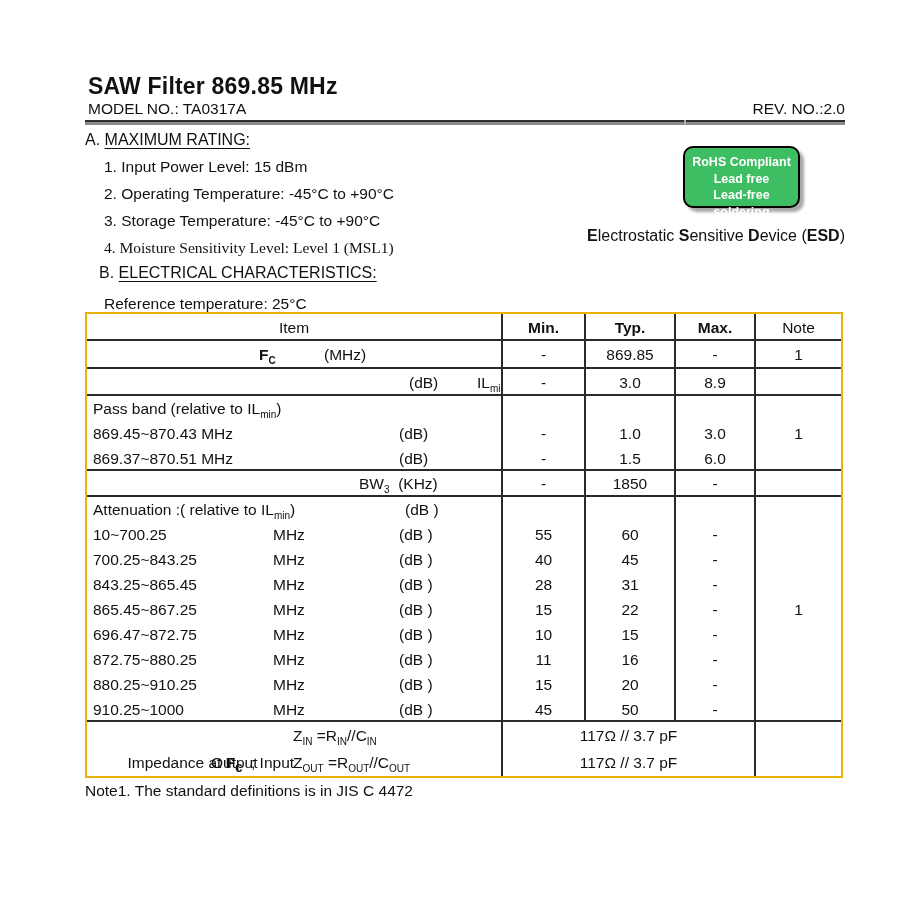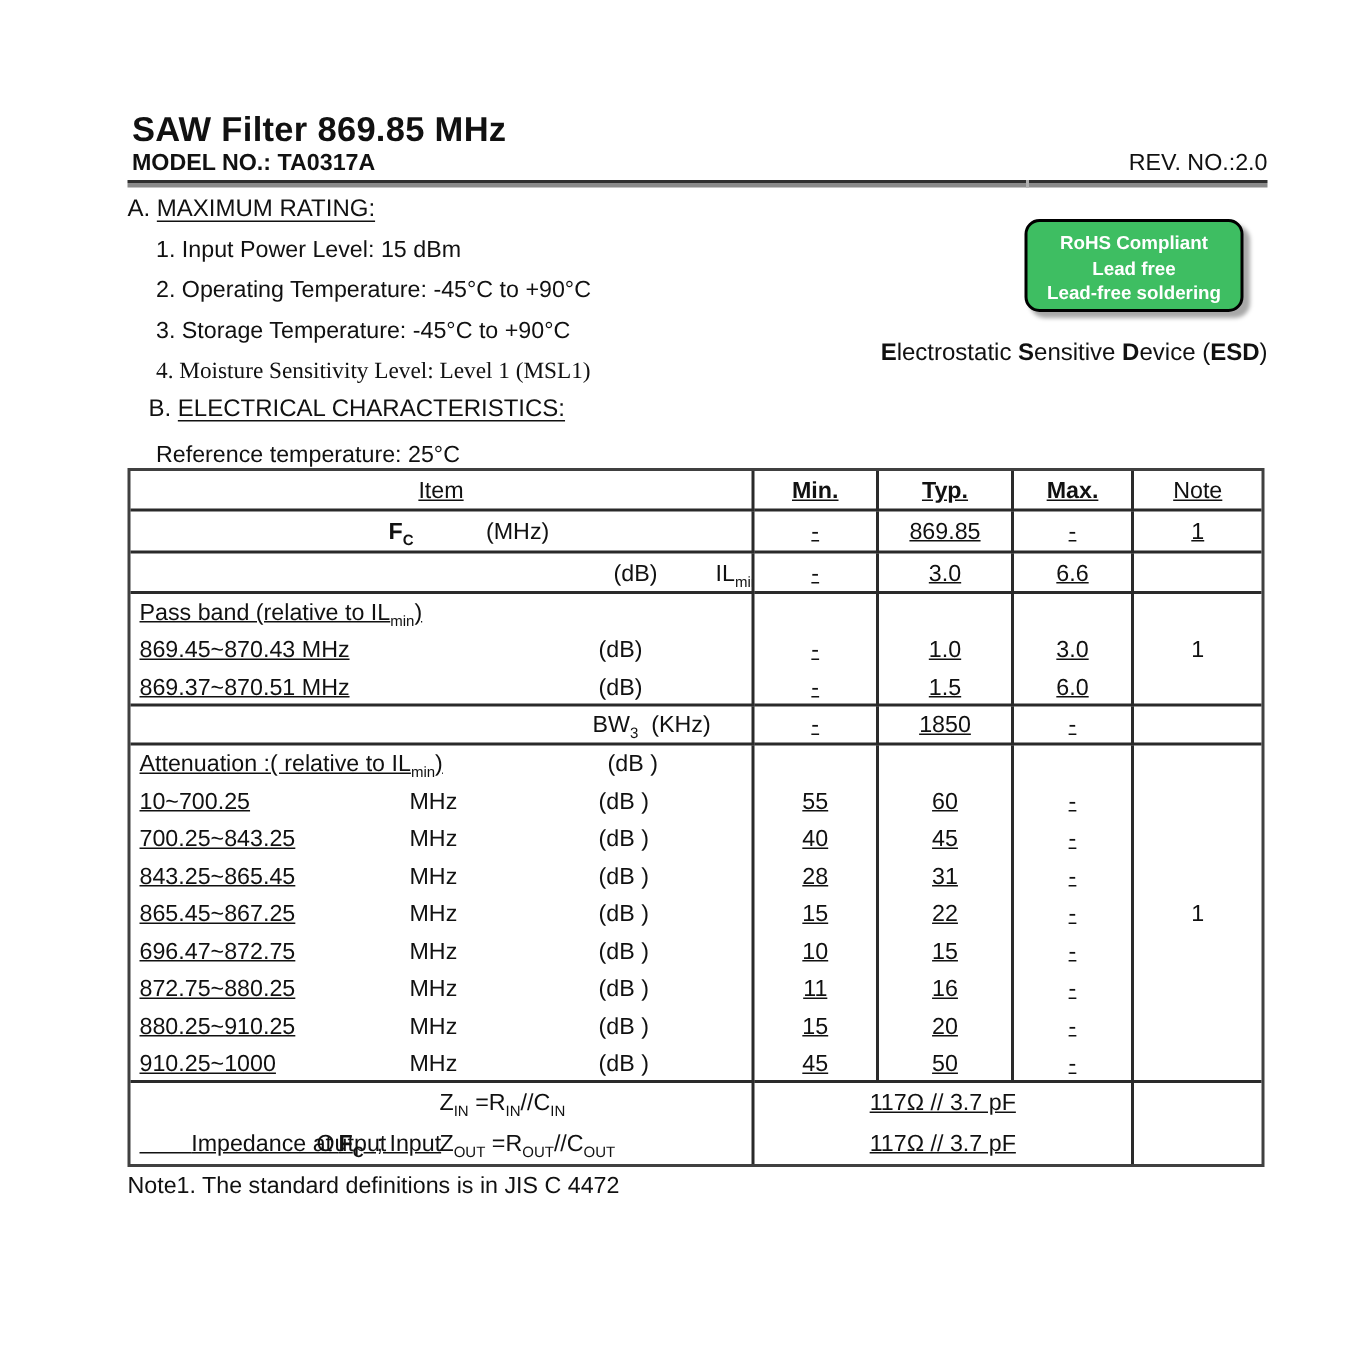--- a/index.html
+++ b/index.html
@@ -2,60 +2,60 @@
 <html><head>
 <meta charset="utf-8">
 <style>
   * { margin:0; padding:0; box-sizing:border-box; }
   html,body { width:900px; height:897px; background:#ffffff; }
   body { font-family:"Liberation Sans", sans-serif; color:#111; }
   .page { position:relative; width:900px; height:897px; background:#fff; overflow:hidden; }
 
   
   .title { position:absolute; left:88px; top:73px; font-size:23px; font-weight:bold; letter-spacing:.2px; }
-  .model { position:absolute; left:88px; top:100px; font-size:15.5px;font-weight:bold; }
+  .model { position:absolute; left:88px; top:100px; font-size:15.5px; }
   .rev   { position:absolute; right:55px; top:100px; font-size:15.5px; }
   .rule  { position:absolute; left:85px; top:120px; width:760px; height:5px;
            background:linear-gradient(#2f2f2f 0 2px, #8a8a8a 2px 100%); }
   .rule-seam { position:absolute; left:684px; top:120px; width:2px; height:5px; background:#aeaeae; }
 
   
   .secA { position:absolute; left:85px; top:131px; font-size:16px; }
   .uline { text-decoration:underline; text-underline-offset:3px; }
   .mr-item { position:absolute; left:104px; font-size:15.5px; }
   .mr0 { top:158px; } .mr1 { top:185px; } .mr2 { top:212px; } .mr3 { top:239px;font-family:Liberation Serif, serif; }
 
   
-  .badge { position:absolute; left:683px; top:146px; width:146px; height:62px;
+  .badge { position:absolute; left:683px; top:146px; width:117px; height:62px;
            background:#3ebe62; border:2px solid #000; border-radius:10px;
            box-shadow:4px 4px 3px #a8a8a8; text-align:center; padding-top:6px; }
   .badge div { color:#fff; font-weight:bold; font-size:12.5px; line-height:16.5px; }
 
   
   .esd { position:absolute; right:55px; top:227px; font-size:16px; white-space:pre; }
   .esd b { font-weight:bold; }
 
   
   .secB { position:absolute; left:85px; top:264px; font-size:16px;margin-left:14px; }
   .reftemp { position:absolute; left:104px; top:295px; font-size:15.5px; }
 
   
-  .tbl { position:absolute; left:85px; top:312px; border:2px solid #404040;
+  .tbl { position:absolute; left:85px; top:312px; border:2px solid #eab308;
          display:grid; font-size:15.5px;
          grid-template-columns:416px 83px 90px 80px 85px;
-         grid-template-rows:27px 28px 27px 75px 26px 225px 54px;text-decoration:underline; }
+         grid-template-rows:27px 28px 27px 75px 26px 225px 54px; }
   .cell { border-right:2px solid #2a2a2a; border-bottom:2px solid #2a2a2a; position:relative; overflow:hidden; }
   .lc { border-right:none; } .lr { border-bottom:none; }
   .hd { text-align:center; line-height:27px; font-weight:bold; }
   .hd-reg { font-weight:normal; }
   .cc { text-align:center; } .h27 { line-height:27px; } .h28 { line-height:28px; } .h26 { line-height:26px; }
   .ci { padding-left:12px; white-space:pre; }
   .ps { position:absolute; top:0; white-space:pre; }
   .l124{left:124px;} .l172{left:172px;} .l186{left:186px;} .l206{left:206px;} .l237{left:237px;}
-  .l272{left:272px;margin-left:36px;} .l312{left:312px;} .l318{left:318px;} .l322{left:322px;} .l390{left:390px;}
+  .l272{left:272px;} .l312{left:312px;} .l318{left:318px;} .l322{left:322px;} .l390{left:390px;}
   .ln  { position:relative; height:25px; line-height:25px; padding-left:6px; white-space:pre; }
   .ln .ps { line-height:25px; }
   .vpad { padding-top:25px; }
   .vln { height:25px; line-height:25px; text-align:center; }
   .lni { position:relative; height:27px; line-height:27px; padding-left:6px; white-space:pre; }
   .lni .ps { line-height:27px; }
   .vln27 { height:27px; line-height:27px; text-align:center; }
   .note-abs { position:absolute; left:0; width:100%; text-align:center; height:25px; line-height:25px; }
   .t25 { top:25px; } .t100 { top:100px; }
   sub { font-size:10px; line-height:0; }
@@ -110,21 +110,21 @@
     <div class="cell cc h28">-</div>
     <div class="cell cc h28 lc">1</div>
 
     <div class="cell ci h27">
       
       <span class="ps l322">(dB)</span>
       <span class="ps l390"><span>IL</span><sub>min</sub></span>
     </div>
     <div class="cell cc h27">-</div>
     <div class="cell cc h27">3.0</div>
-    <div class="cell cc h27">6.6</div>
+    <div class="cell cc h27">8.9</div>
     <div class="cell cc h27 lc"></div>
 
     <div class="cell">
       <div class="ln"><span>Pass band (relative to IL</span><sub>min</sub><span>)</span></div>
       <div class="ln"><span>869.45~870.43 MHz</span><span class="ps l312">(dB)</span></div>
       <div class="ln"><span>869.37~870.51 MHz</span><span class="ps l312">(dB)</span></div>
     </div>
     <div class="cell vpad">
       <div class="vln">-</div>
       <div class="vln">-</div>

